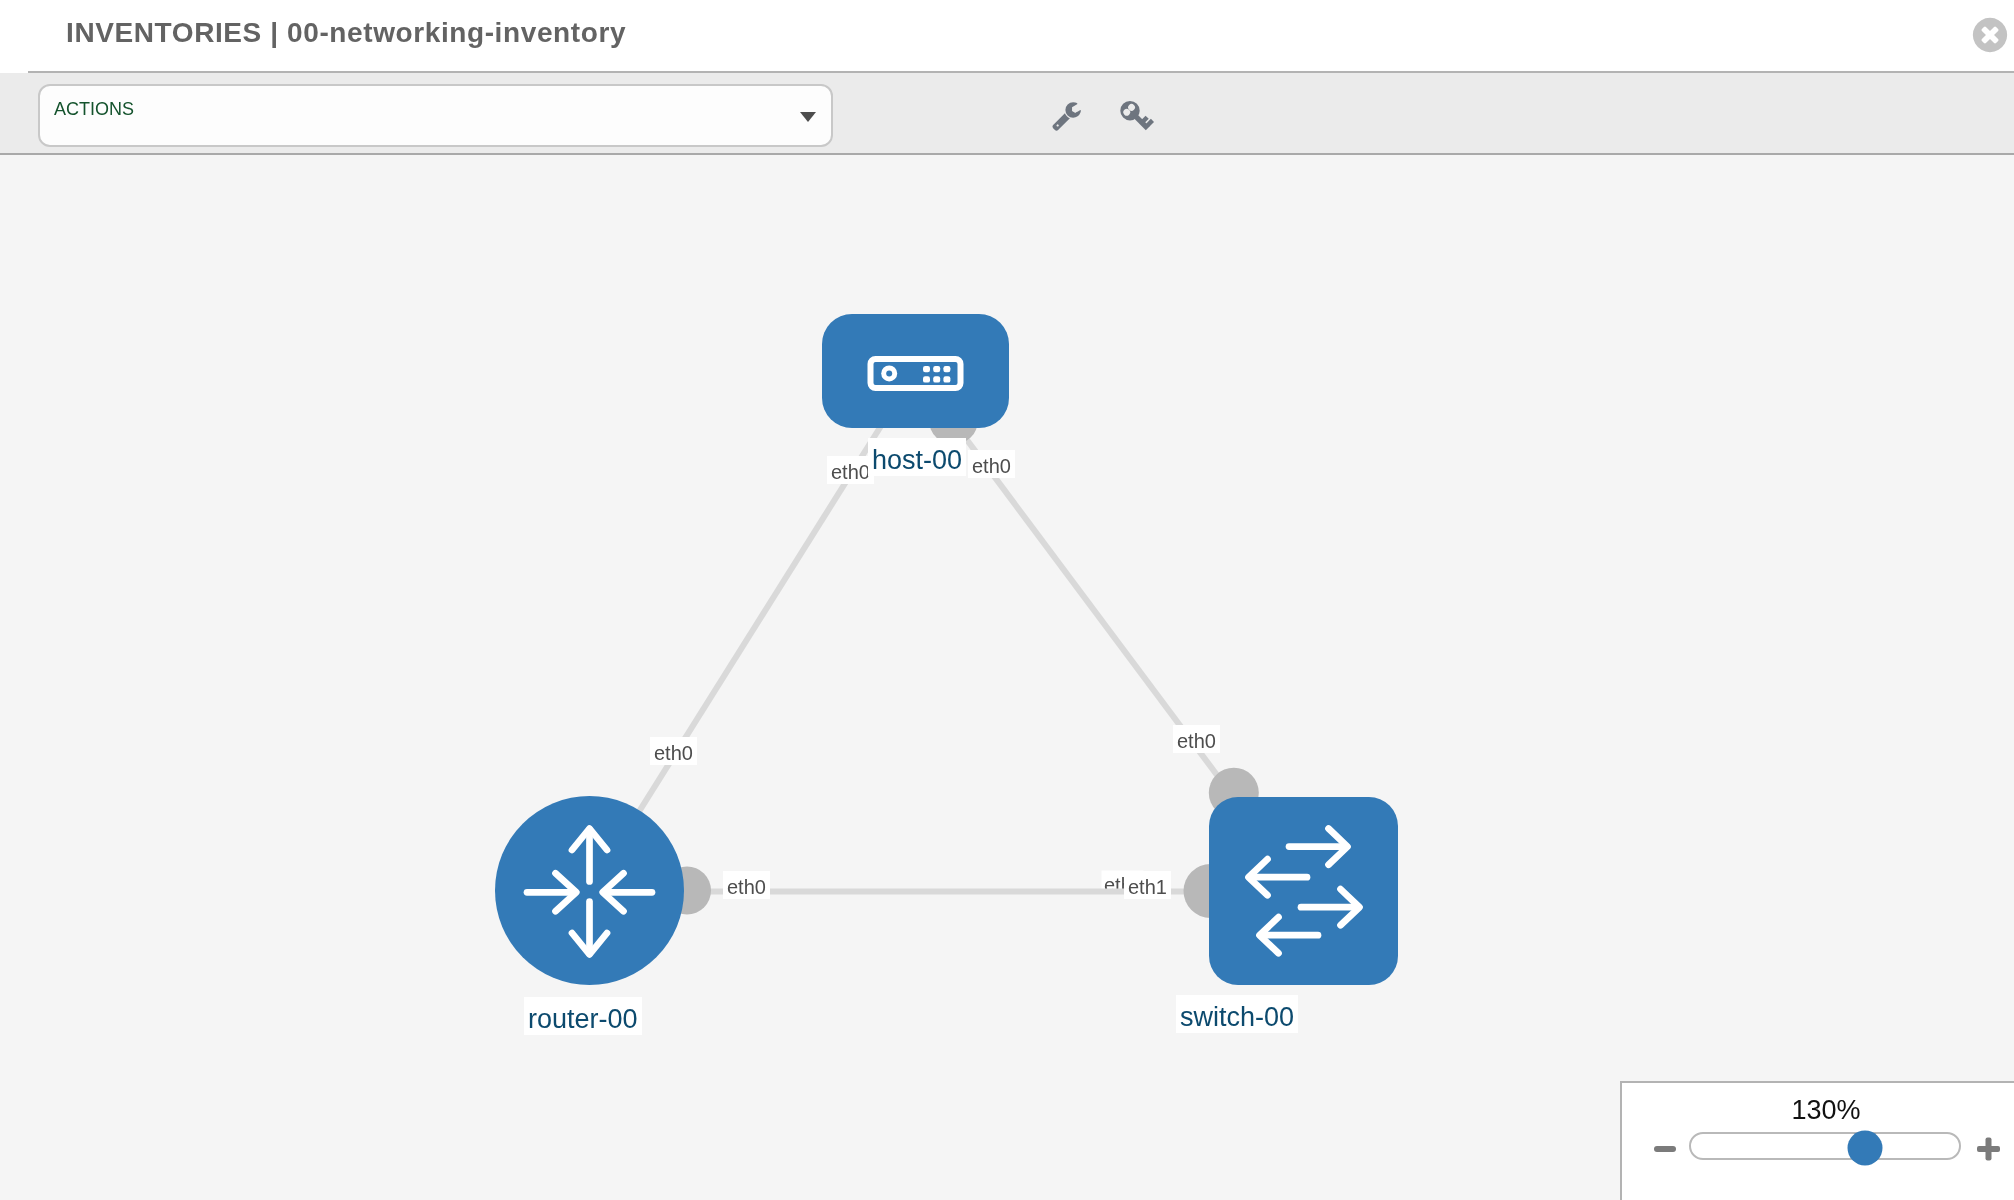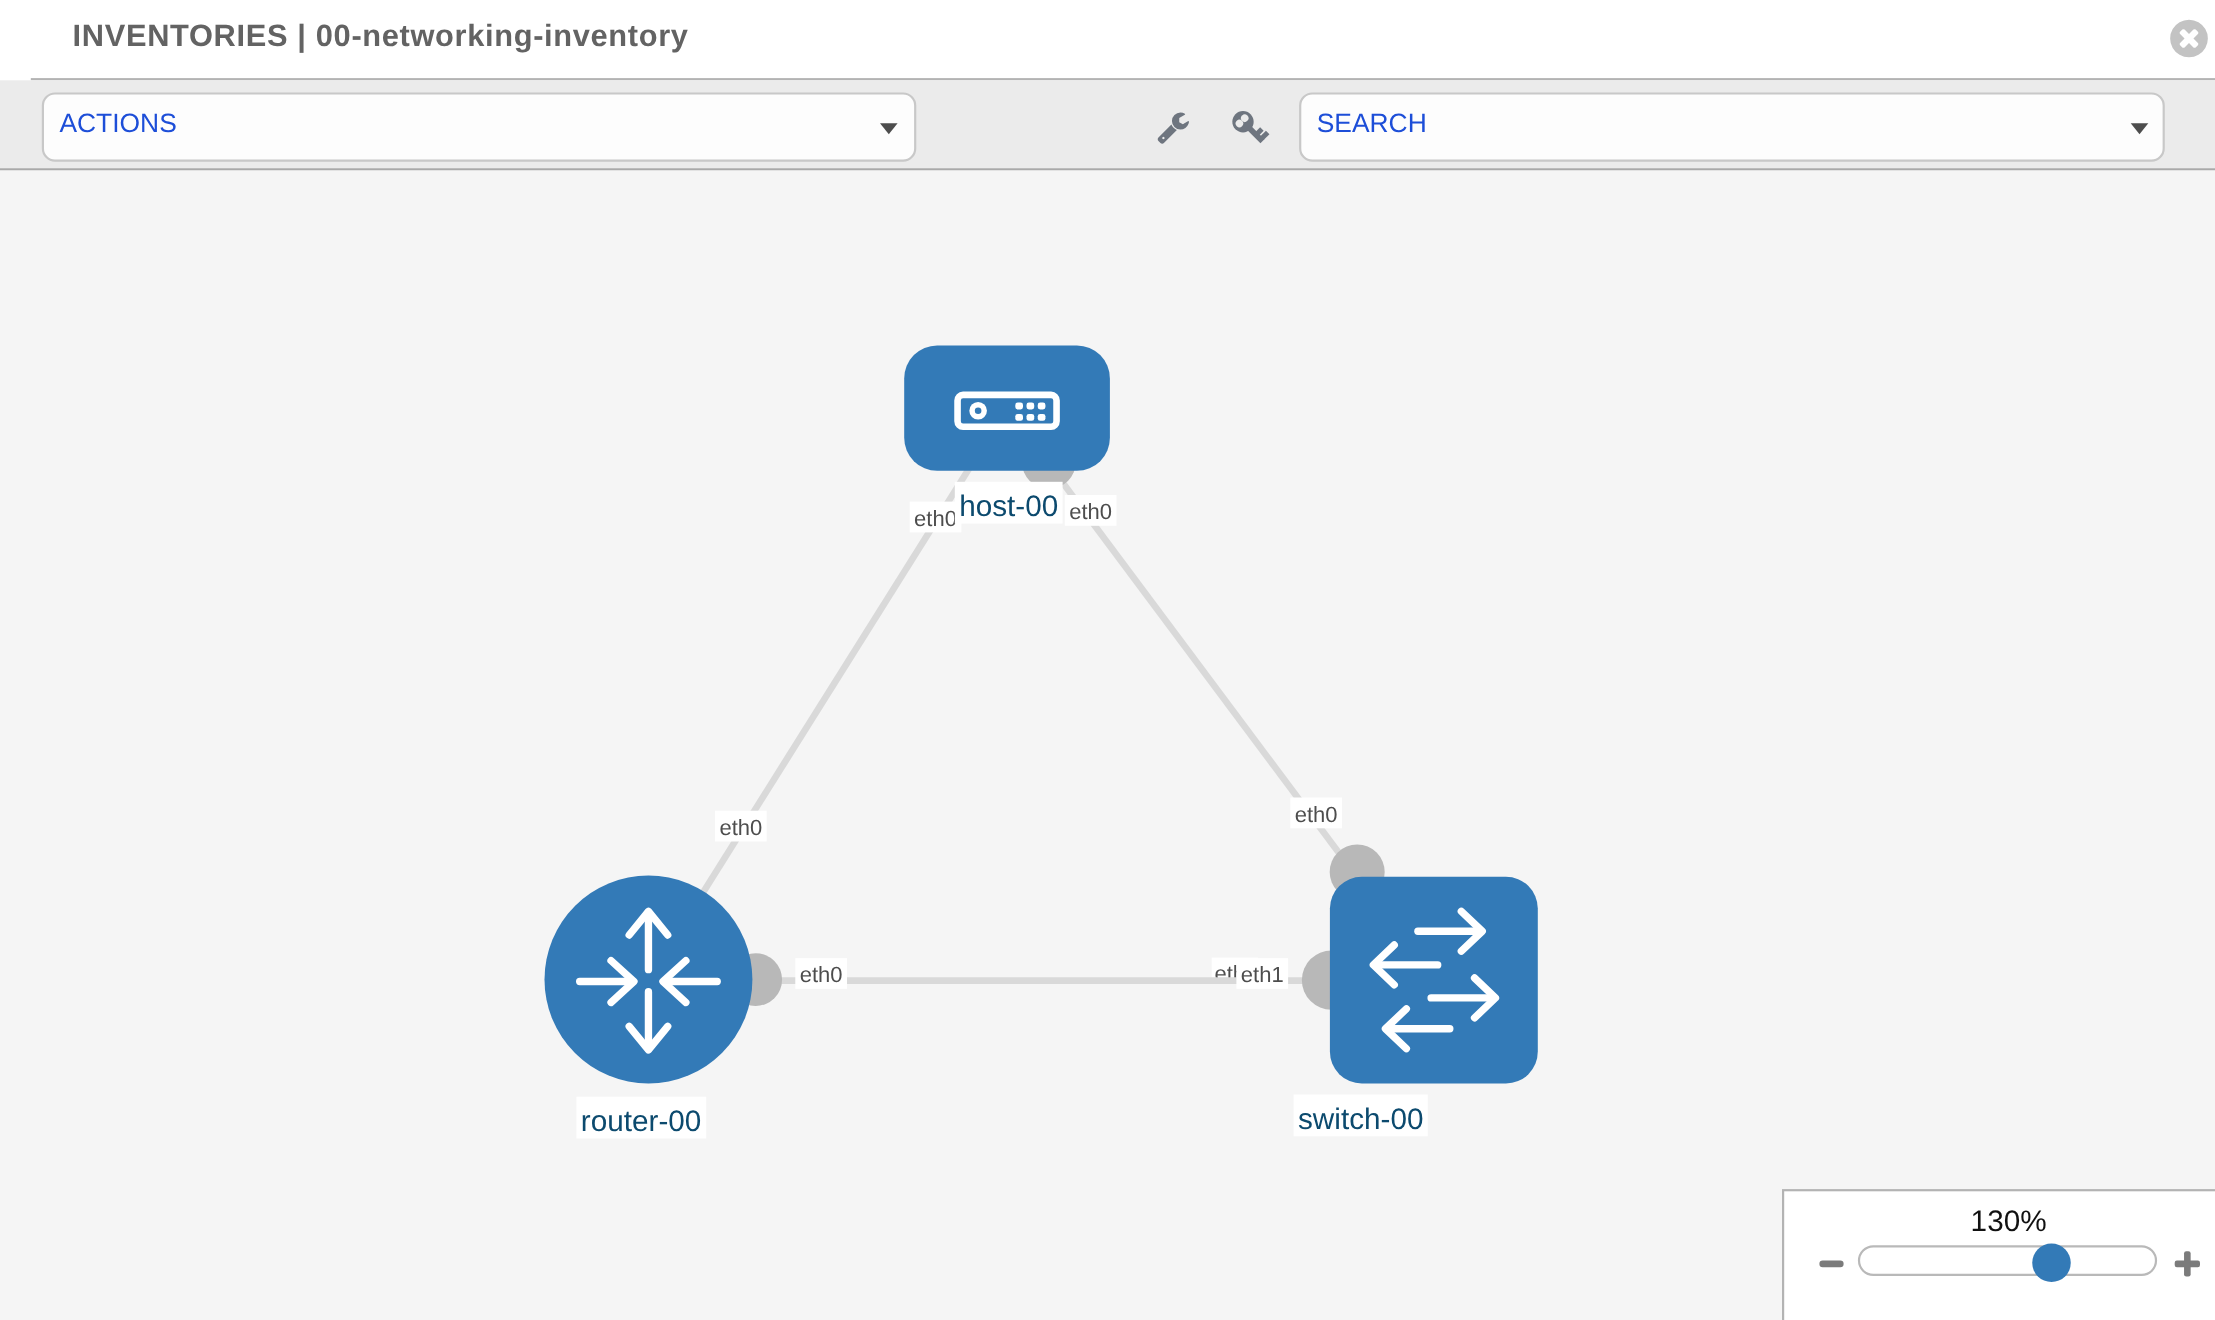--- a/index.html
+++ b/index.html
@@ -5,21 +5,21 @@
   html,body{margin:0;padding:0;width:2014px;height:1200px;background:#ffffff;
     font-family:"Liberation Sans",sans-serif;overflow:hidden;}
   .header{position:absolute;left:0;top:0;width:2014px;height:71px;background:#ffffff;
     border-bottom:2px solid #b3b3b3;margin-left:28px;}
   .title{position:absolute;left:38px;top:17px;font-size:28px;font-weight:bold;color:#636363;letter-spacing:0.6px;}
   .closebtn{position:absolute;left:1942px;top:15px;width:40px;height:40px;}
   .toolbar{position:absolute;left:0;top:73px;width:2014px;height:80px;background:#ebebeb;
     border-bottom:2px solid #a9a9a9;}
   .selbox{position:absolute;background:#fdfdfd;border:2px solid #c8c8c8;border-radius:12px;
     height:59px;top:11px;}
-  .selbox .lbl{position:absolute;left:14px;top:13px;font-size:24px;color:#1d4ed8;}
+  .selbox .lbl{position:absolute;left:14px;top:13px;font-size:18px;color:#14532d;}
   .caret{position:absolute;width:0;height:0;border-left:8px solid transparent;
     border-right:8px solid transparent;border-top:10px solid #4d4d4d;top:26px;}
   .icon{position:absolute;top:27px;}
   .canvas{position:absolute;left:0;top:155px;width:2014px;height:1045px;background:#f5f5f5;}
   .nodelabel{position:absolute;background:#ffffff;color:#0c4a6e;font-size:27px;
     line-height:32px;padding:6px 4px 0 4px;white-space:nowrap;}
   .ethlabel{position:absolute;background:#ffffff;color:#4d4d4d;font-size:20px;
     line-height:23px;padding:5px 4px 0 4px;white-space:nowrap;}
   .zoomwidget{position:absolute;left:1620px;top:1081px;width:420px;height:140px;
     background:#ffffff;border:2px solid #b3b3b3;}
@@ -45,24 +45,20 @@
   <svg style="position:absolute;left:1112px;top:19px;" width="48" height="48" viewBox="0 0 48 48">
     <g transform="translate(18,18.7) rotate(45)" fill="#6e757f">
       <circle r="9.7"></circle>
       <circle cx="-1.2" cy="-3.4" r="3.4" fill="#ebebeb"></circle>
       <circle cx="-1.2" cy="3.4" r="3.4" fill="#ebebeb"></circle>
       <rect x="7" y="-2.6" width="18" height="5.2"></rect>
       <rect x="14.5" y="-7.5" width="4.5" height="6"></rect>
       <rect x="20.5" y="-9" width="4.5" height="7.5"></rect>
     </g>
   </svg>
-  <div class="selbox" style="left:1181px;width:783px;">
-    <div class="lbl">SEARCH</div>
-    <div class="caret" style="left:754px;"></div>
-  </div>
 </div>
 
 <div class="canvas">
 <svg width="2014" height="1045" viewBox="0 155 2014 1045">
 
   <line x1="915.5" y1="371" x2="589.5" y2="890.5" stroke="#d9d9d9" stroke-width="6"></line>
   <line x1="915.5" y1="371" x2="1303.5" y2="891" stroke="#d9d9d9" stroke-width="6"></line>
   <g>
     <rect x="1101.5" y="870.5" width="42" height="20" fill="#ffffff"></rect>
     <text x="1104" y="891.5" font-size="20" fill="#4d4d4d" font-family="Liberation Sans, sans-serif">eth0</text>

